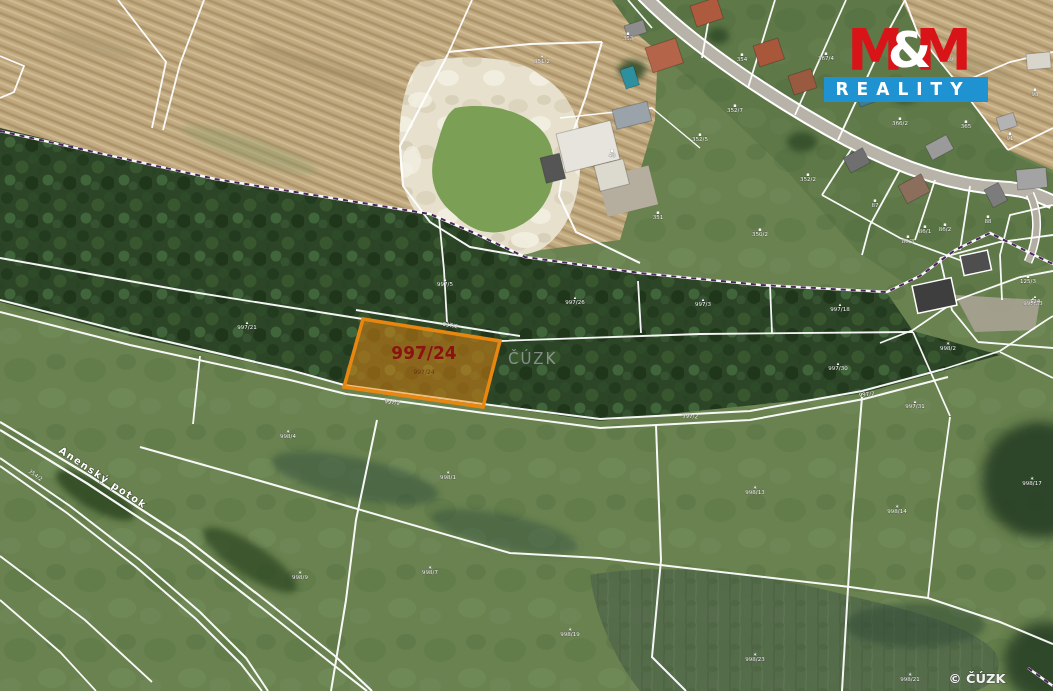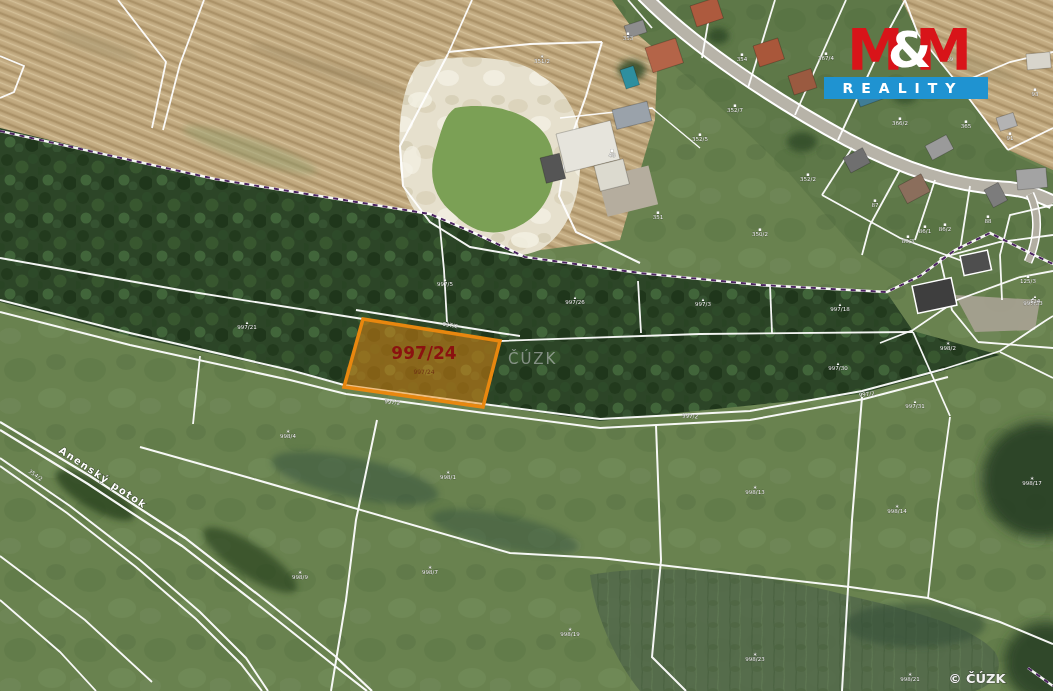--- a/index.html
+++ b/index.html
@@ -22,21 +22,21 @@
   .stream-label2{font-family:"DejaVu Sans",sans-serif;font-size:5.5px;fill:#ffffff;
         paint-order:stroke;stroke:rgba(30,40,25,.6);stroke-width:.5px;}
 
   
   .logo{position:absolute;left:824px;top:24px;width:164px;text-align:center;line-height:1;}
   .logo-mm{font-weight:900;font-size:57px;letter-spacing:-7px;line-height:.92;
            color:var(--logo-red,#d81419);display:flex;justify-content:center;align-items:center;}
   .logo-mm .m{color:var(--logo-red,#d81419);}
   .logo-mm .amp{color:#ffffff;font-size:50px;margin:0 -9px;position:relative;z-index:2;}
   .logo-bar{margin-top:1px;background:var(--logo-blue,#1f93d1);color:#fff;font-weight:bold;
-            font-size:14px;letter-spacing:8px;padding:4px 12px 4px 6px;}
+            font-size:17px;letter-spacing:8px;padding:4px 12px 4px 6px;}
 </style>
 </head>
 <body>
 
 <div class="stage">
 <svg width="1053" height="691" viewBox="0 0 1053 691">
   <defs>
     <pattern id="pField" width="10" height="10" patternUnits="userSpaceOnUse" patternTransform="rotate(22)">
       <rect width="10" height="10" fill="#c1a97f"></rect>
       <line x1="0" y1="2" x2="10" y2="2" stroke="#ab9268" stroke-width="2.6"></line>

